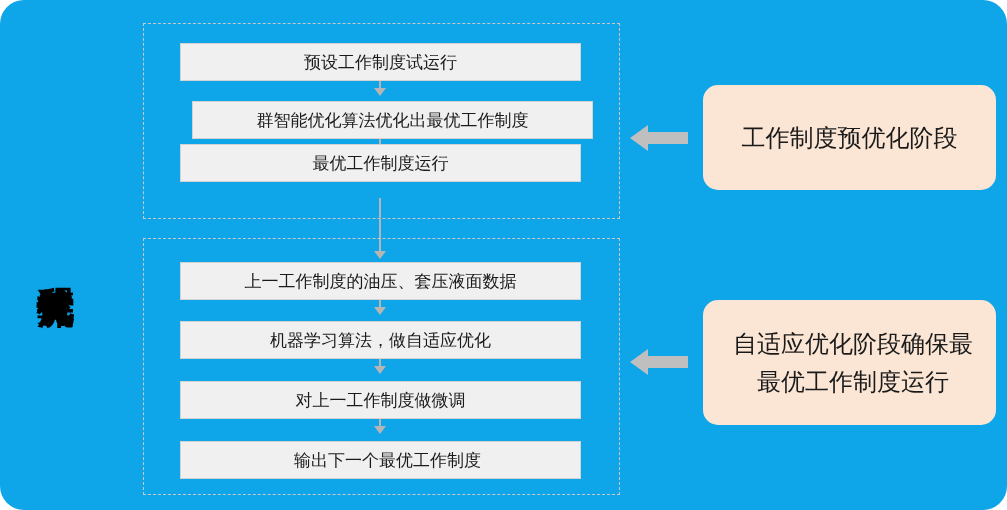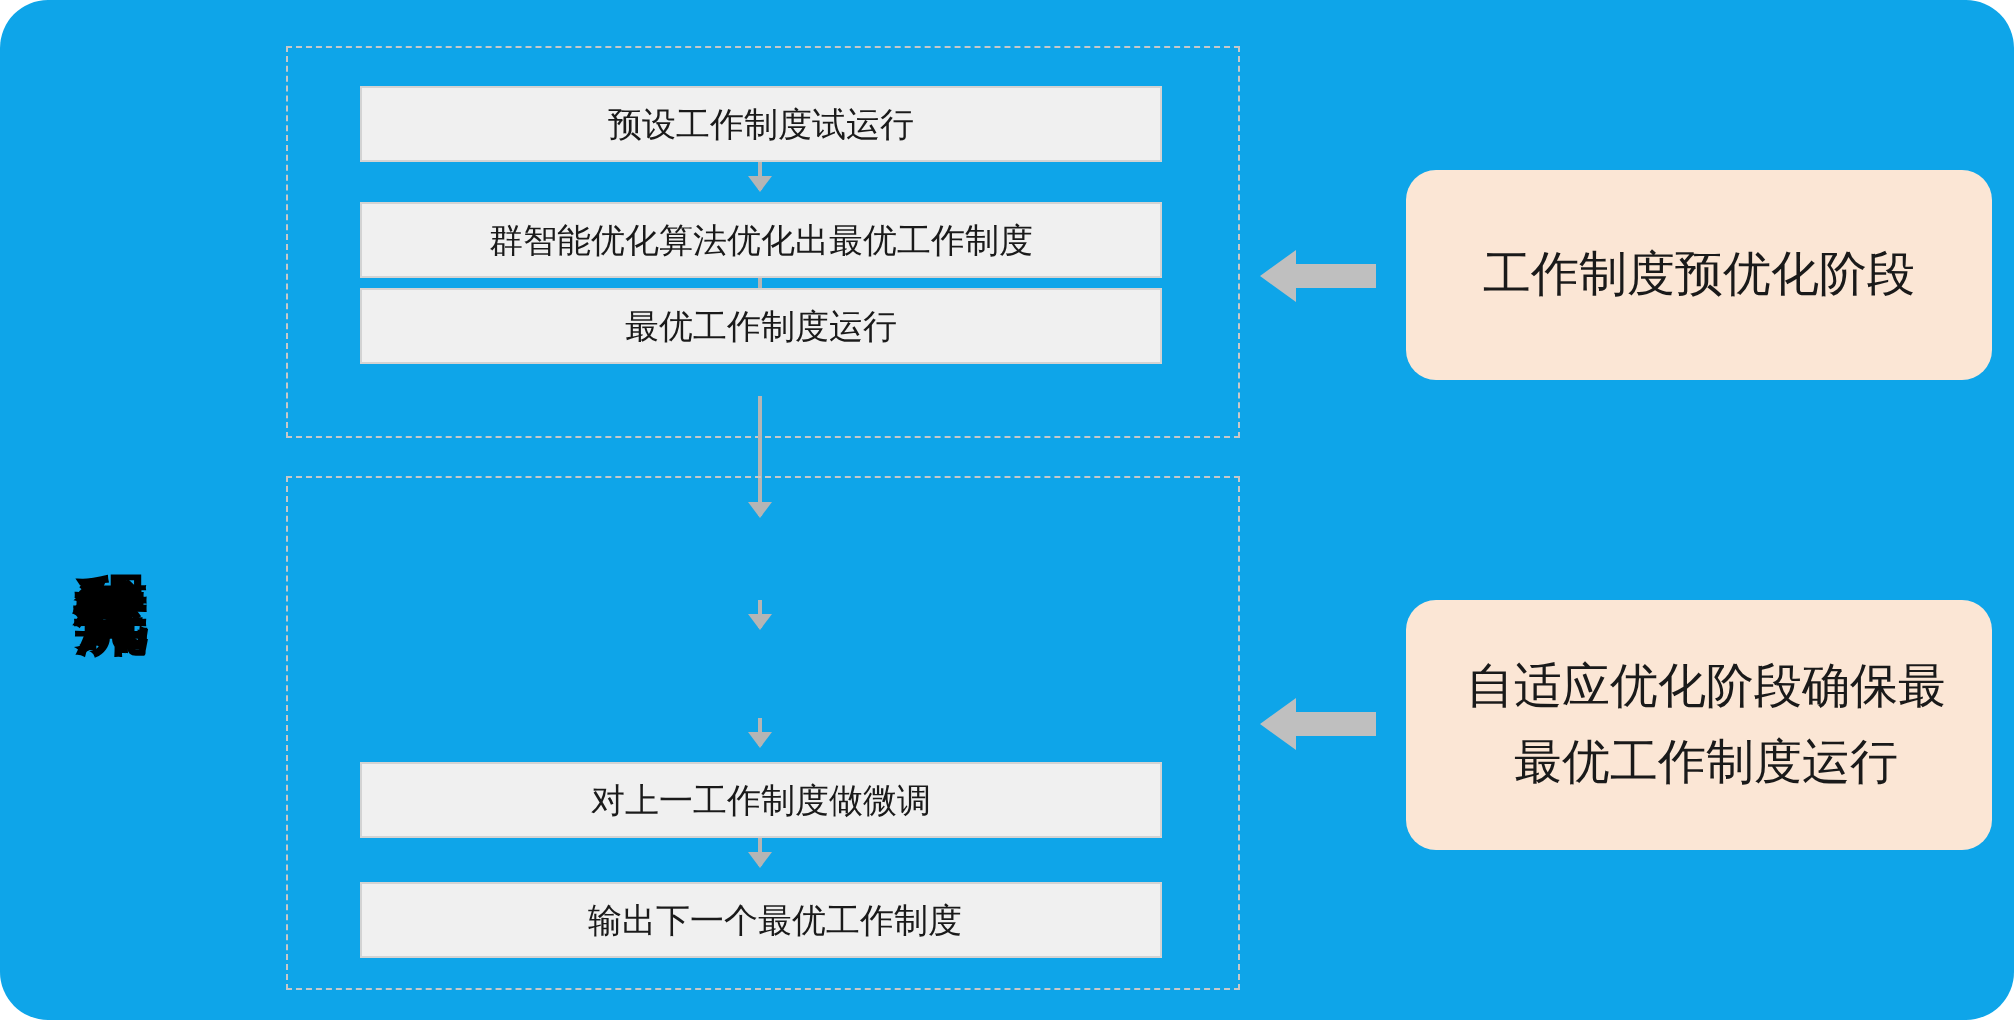--- a/index.html
+++ b/index.html
@@ -121,36 +121,38 @@
 
   <div class="vtitle">气井优化计算流程</div>
 
   <div class="group" id="group-preopt"></div>
 
   <div class="step" style="top:43px;">预设工作制度试运行</div>
 
   <div class="conn" style="top:81px; height:14px;"></div>
   <div class="arrowhead" style="top:88px;"></div>
 
-  <div class="step" style="top:101px;">群智能优化算法优化出最优工作制度</div>
+  <div class="step" style="top:101px;margin-left:12px;">群智能优化算法优化出最优工作制度</div>
 
   <div class="conn" style="top:139px; height:14px;"></div>
   <div class="arrowhead" style="top:146px;"></div>
 
   <div class="step" style="top:144px;">最优工作制度运行</div>
 
   <div class="conn" style="top:198px; height:60px;"></div>
   <div class="arrowhead" style="top:251px;"></div>
 
   <div class="group" id="group-adaptive"></div>
 
+  <div class="step" style="top:262px;">上一工作制度的油压、套压液面数据</div>
 
   <div class="conn" style="top:300px; height:14px;"></div>
   <div class="arrowhead" style="top:307px;"></div>
 
+  <div class="step" style="top:321px;">机器学习算法，做自适应优化</div>
 
   <div class="conn" style="top:359px; height:14px;"></div>
   <div class="arrowhead" style="top:366px;"></div>
 
   <div class="step" style="top:381px;">对上一工作制度做微调</div>
 
   <div class="conn" style="top:419px; height:14px;"></div>
   <div class="arrowhead" style="top:426px;"></div>
 
   <div class="step" style="top:441px;padding-left:14px;">输出下一个最优工作制度</div>

